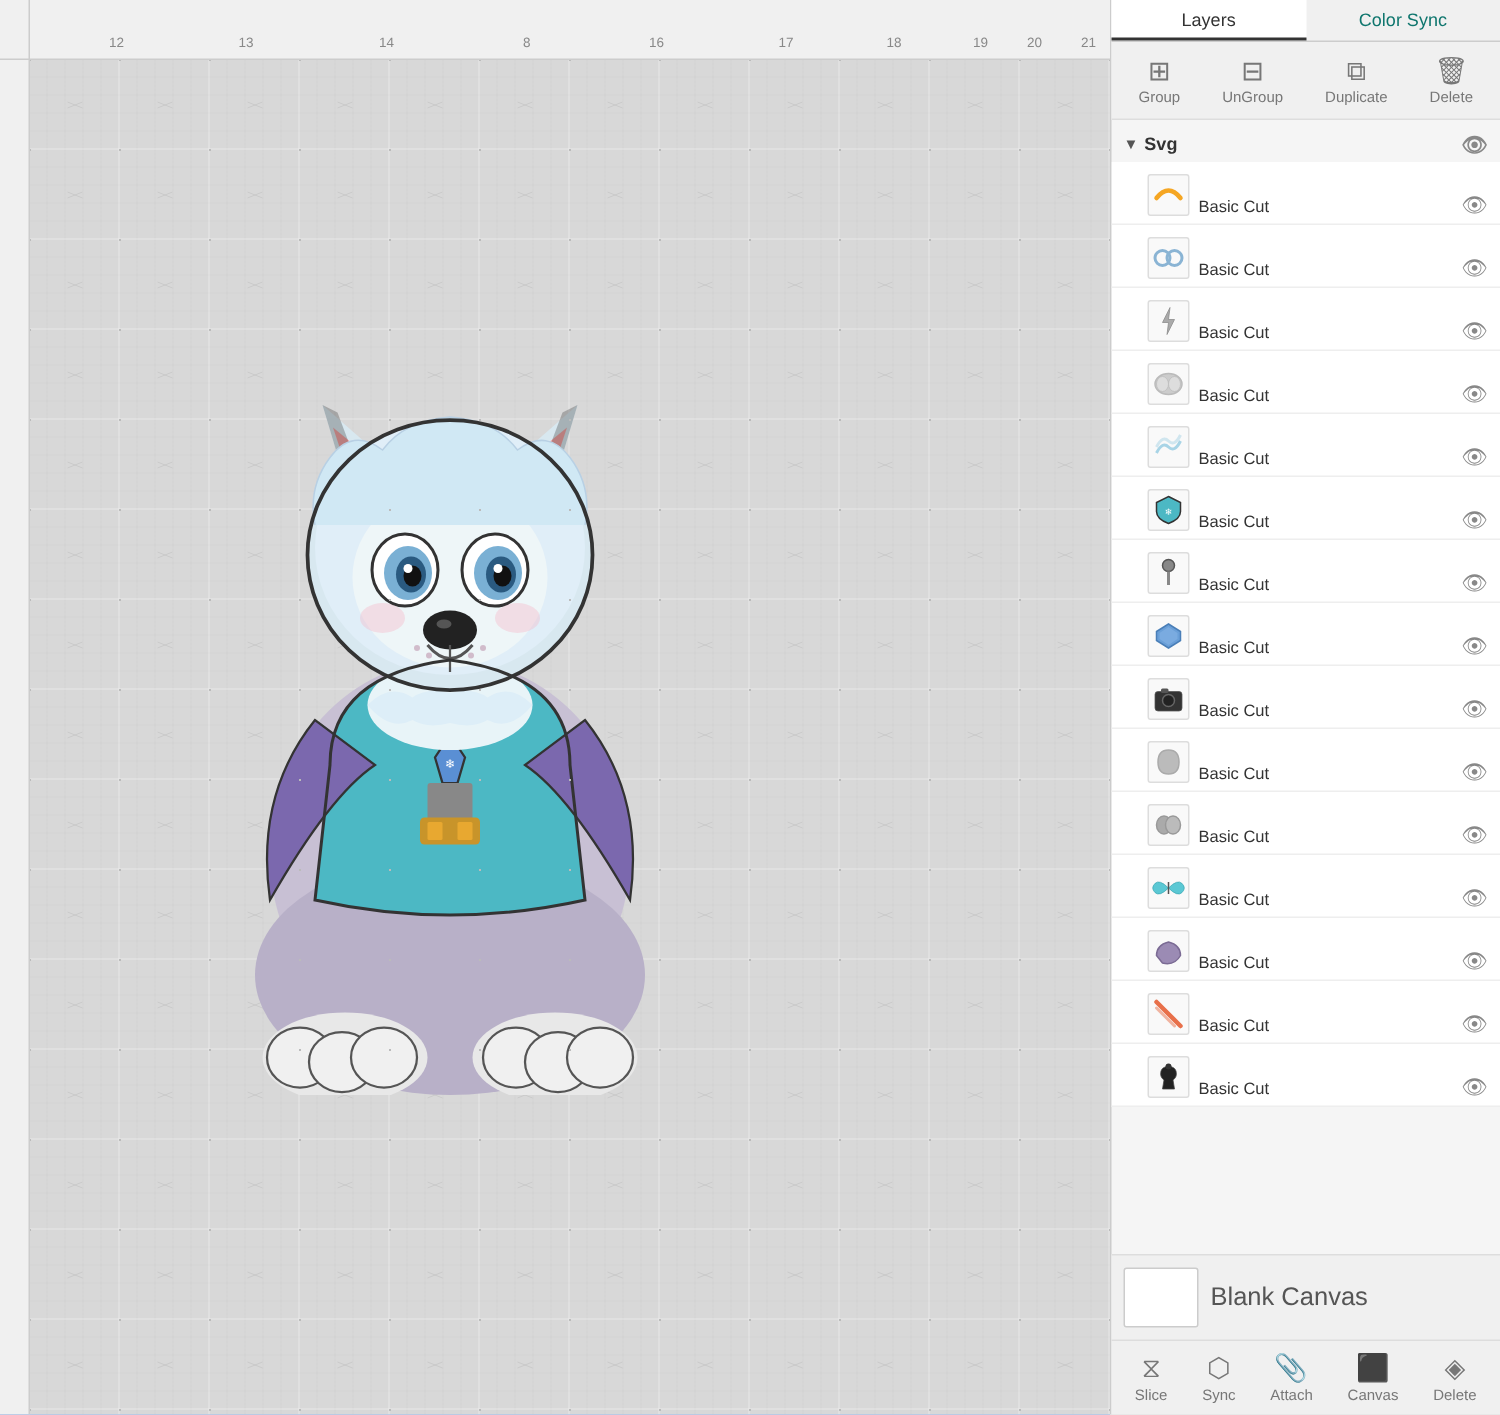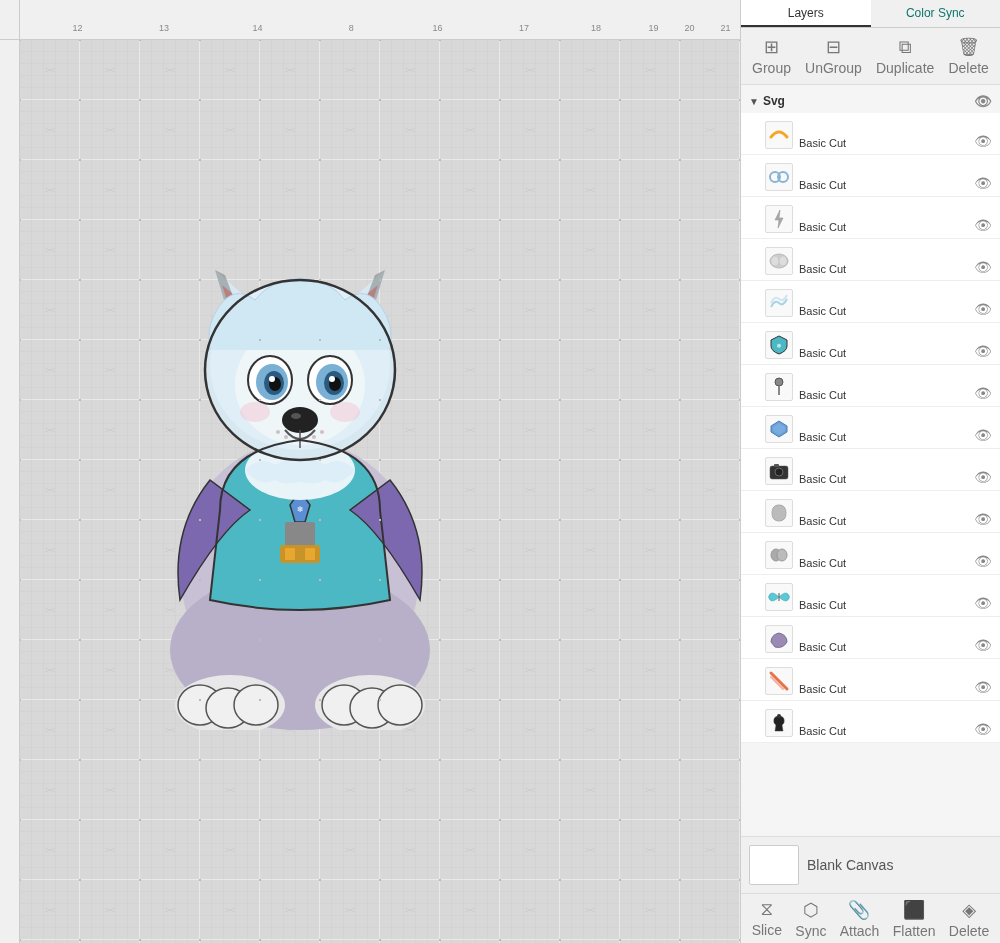--- a/index.html
+++ b/index.html
@@ -144,21 +144,21 @@
       cursor: pointer;
       color: #555;
       padding: 2px 6px;
       border-radius: 3px;
     }
     .toolbar-btn .btn-icon {
       font-size: 18px;
       color: #777;
     }
     .toolbar-btn .btn-label {
-      font-size: 14px;
+      font-size: 10px;
       color: #777;
       text-align: center;
     }
 
     
     .layer-list {
       flex: 1;
       overflow-y: auto;
       padding: 4px 0;
     }
@@ -231,21 +231,21 @@
       gap: 8px;
     }
     .canvas-preview-thumb {
       width: 50px;
       height: 40px;
       background: #fff;
       border: 1px solid #ccc;
       border-radius: 2px;
     }
     .canvas-preview-label {
-      font-size: 14px;
+      font-size: 17px;
       color: #555;
     }
 
     
     .bottom-toolbar {
       display: flex;
       align-items: center;
       justify-content: space-around;
       padding: 6px 4px;
       background: #f0f0f0;
@@ -606,20 +606,20 @@
     <div class="toolbar-btn">
       <span class="btn-icon">⬡</span>
       <span class="btn-label">Sync</span>
     </div>
     <div class="toolbar-btn">
       <span class="btn-icon">📎</span>
       <span class="btn-label">Attach</span>
     </div>
     <div class="toolbar-btn">
       <span class="btn-icon">⬛</span>
-      <span class="btn-label">Flatten</span>
+      <span class="btn-label">Canvas</span>
     </div>
     <div class="toolbar-btn">
       <span class="btn-icon">◈</span>
       <span class="btn-label">Delete</span>
     </div>
   </div>
 </div>
 
 </body></html>

